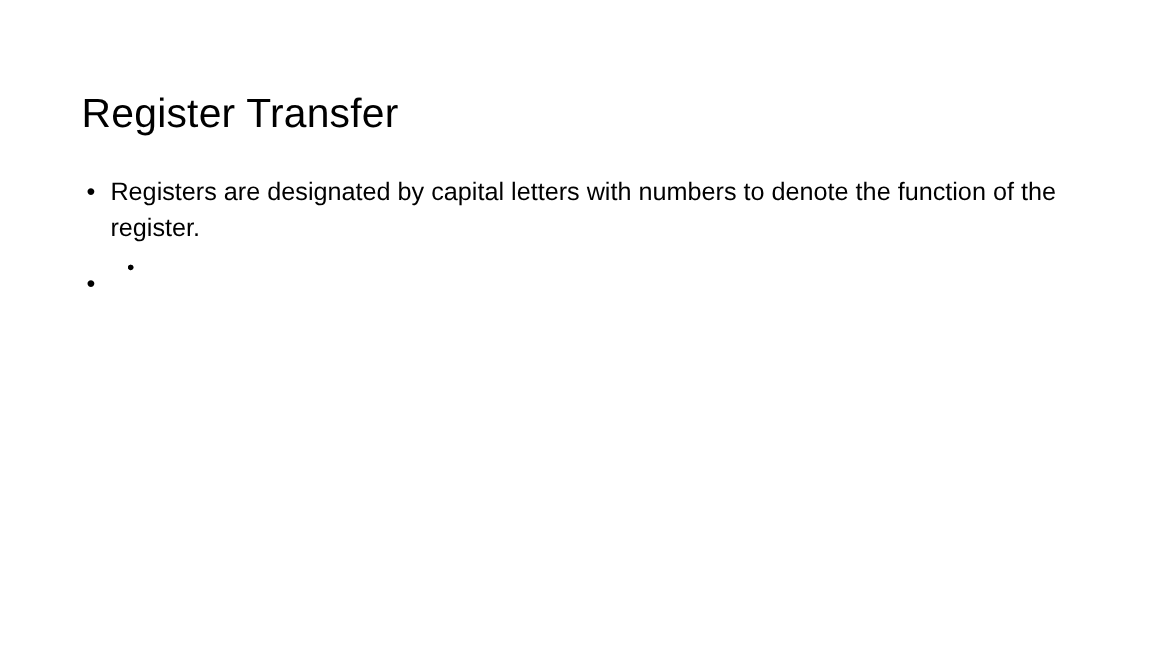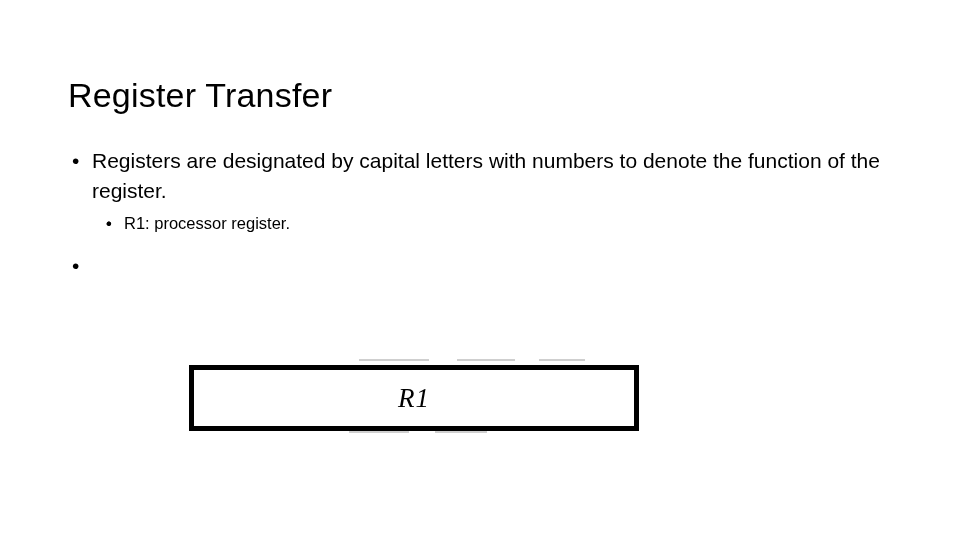--- a/index.html
+++ b/index.html
@@ -137,34 +137,23 @@
       <span class="dot">•</span>
       <span>Registers are designated by capital letters with numbers to denote the function of the register.</span>
     </div>
 
     <div class="sub-list">
       <div class="bullet-l2">
         <span class="dot">•</span>
       </div>
       <div class="bullet-l2">
         <span class="dot">•</span>
-        <span>R1: processor register.</span>
       </div>
     </div>
 
     <div class="bullet-l1 second">
       <span class="dot">•</span>
     </div>
 
   </div>
 
-  <div class="figure">
-    <div class="smudge a"></div>
-    <div class="smudge b"></div>
-    <div class="smudge c"></div>
-    <div class="smudge d"></div>
-    <div class="smudge e"></div>
-    <div class="register-box">
-      <span class="register-label">R1</span>
-    </div>
-  </div>
 
 </div>
 
 </body></html>

